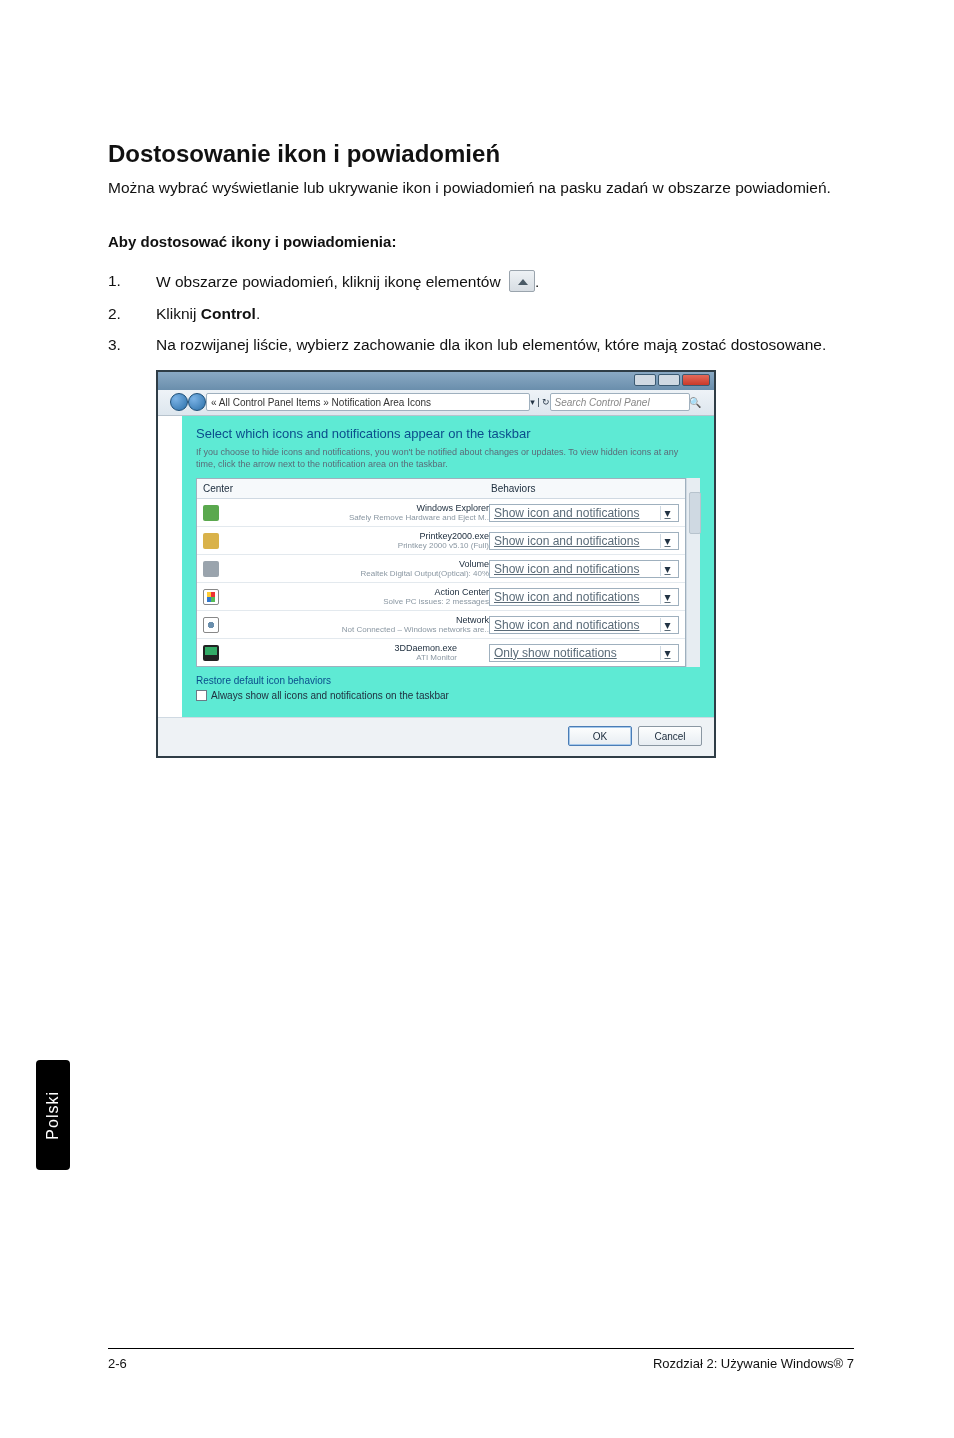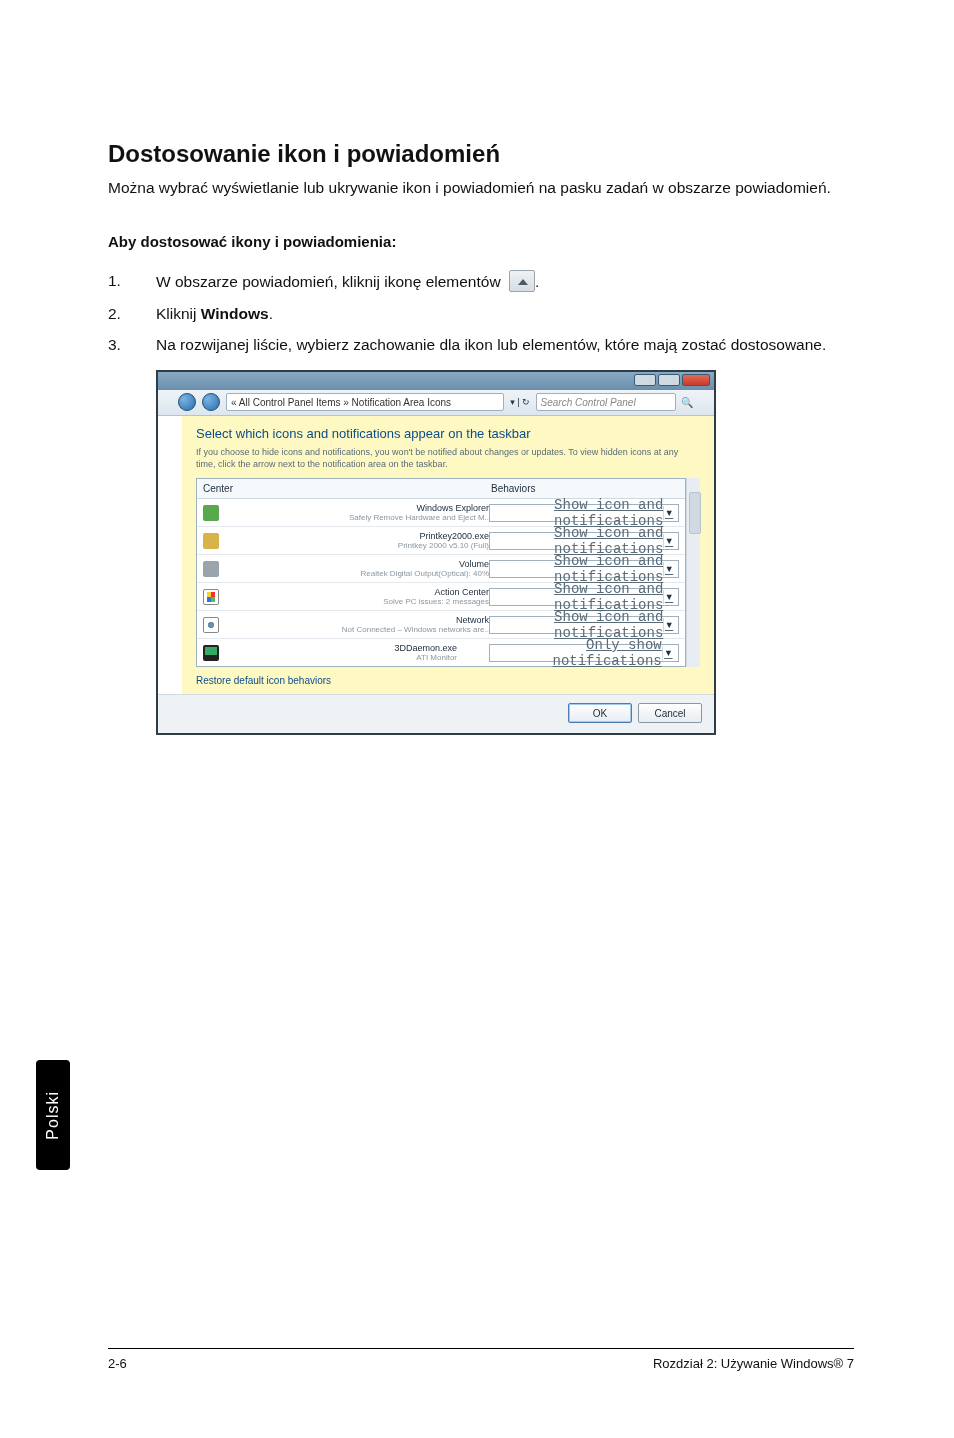--- a/index.html
+++ b/index.html
@@ -17,27 +17,27 @@
 
   
   .shot-wrap { width: 560px; margin: 14px 0 0 48px; }
   .win { border: 2px solid #2f3d46; background:#fff; font-family: "Segoe UI", Tahoma, sans-serif; color:#1a4d7a; }
   .win-titlebar { height:18px; background: linear-gradient(#8aa9c4,#6a8eac); position:relative; }
   .win-titlebar .btns { position:absolute; right:4px; top:2px; display:flex; gap:2px; }
   .win-titlebar .btn { width:22px; height:12px; border:1px solid #3a5a72; border-radius:2px; }
   .win-titlebar .btn.min { background:#cfd9e2; }
   .win-titlebar .btn.max { background:#cfd9e2; }
   .win-titlebar .btn.close { background: linear-gradient(#e46a5a,#c93a2a); width:28px; }
-  .addr { height:26px; display:flex; align-items:center; gap:6px; padding:0 20px; background: linear-gradient(#eef3f7,#dde6ee); border-bottom:1px solid #b7c3cd; font-size:10px; color:#234; }
+  .addr { height:26px; display:flex; align-items:center; padding:0 12px; background: linear-gradient(#eef3f7,#dde6ee); border-bottom:1px solid #b7c3cd; font-size:10px; color:#234; }
   .nav-circle { width:18px; height:18px; border-radius:50%; background: radial-gradient(circle at 30% 30%, #7bb3e6, #2b6fa8); border:1px solid #1d4f78; }
   .addr-field { flex:1; height:18px; background:#fff; border:1px solid #9fb0be; border-radius:2px; padding:0 4px; display:flex; align-items:center; color:#333; }
   .addr-search { width:140px; height:18px; background:#fff; border:1px solid #9fb0be; border-radius:2px; display:flex; align-items:center; padding:0 4px; color:#888; font-style:italic; }
   .left-strip { width:24px; }
   .body-row { display:flex; }
-  .content { flex:1; padding:10px 14px 4px 14px; background:#fef9c3; }
+  .content { flex:1; padding:10px 14px 16px 14px; background:#5eead4; }
   .hdr1 { color:#0a4d8c; font-size:13px; margin-bottom:6px; }
   .hint { color:#5a6b78; font-size:9px; line-height:1.3; margin-bottom:8px; }
   .tbl { border:1px solid #9fb0be; }
   .tbl-head { display:flex; background:#f6f9fb; border-bottom:1px solid #cfd9e2; font-size:10px; color:#203040; }
   .tbl-head .c1 { flex:1; padding:4px 6px; }
   .tbl-head .c2 { width:200px; padding:4px 6px; }
   .tbl-body { background:#fff; }
   .trow { display:flex; align-items:center; border-bottom:1px solid #e3e9ee; padding:4px 6px; font-size:9px;text-align:right; }
   .trow:last-child { border-bottom:none;gap:32px; }
   .ico { width:16px; height:16px; margin-right:6px; flex:0 0 16px; border-radius:2px; }
@@ -45,21 +45,21 @@
   .ico.yellow { background:#d9b24a; }
   .ico.gray { background:#9aa4ad; }
   .ico.flag { background:#fff; border:1px solid #888; position:relative; }
   .ico.flag::after { content:""; position:absolute; left:3px; top:2px; width:8px; height:10px; background: conic-gradient(#e33 0 25%, #5b5 0 50%, #37c 0 75%, #fc3 0); }
   .ico.net { background: radial-gradient(#6a8eac 30%, #fff 31%); border:1px solid #888; }
   .ico.mon { background:#222; position:relative; }
   .ico.mon::after { content:""; position:absolute; left:2px; top:2px; width:12px; height:8px; background:#3a6; }
   .rlabel { flex:1; color:#203040; }
   .rlabel .sub { display:block; color:#8a97a2; font-size:8px; }
   .rsel { width:190px; }
-  .sel { width:100%; height:18px; border:1px solid #9fb0be; background:#fff; display:flex; align-items:center; justify-content:space-between; padding:0 4px; color:#5a6b78; font-size:14px; text-decoration:underline;font-family:Liberation Mono, monospace; }
+  .sel { width:100%; height:18px; border:1px solid #9fb0be; background:#fff; display:flex; align-items:center; justify-content:space-between; padding:0 4px; color:#5a6b78; font-size:12px; text-decoration:underline; }
   .sel .chev { width:14px; height:14px; border-left:1px solid #cfd9e2; display:flex; align-items:center; justify-content:center; color:#234; text-decoration:none; }
   .scroll { width:14px; background:#e7edf2; border-left:1px solid #cfd9e2; position:relative; }
   .scroll::before { content:""; position:absolute; left:2px; top:14px; width:10px; height:40px; background:#cfd9e2; border:1px solid #b7c3cd; border-radius:2px; }
   .links-below { margin-top:8px; font-size:10px; }
   .lnk { color:#0a4d8c; display:block; margin-bottom:4px; }
   .chk-row { display:flex; align-items:center; gap:4px; color:#203040; font-size:10px; margin-top:2px; }
   .chkbox { width:11px; height:11px; border:1px solid #6a7a86; background:#fff; }
   .dlg-btns { display:flex; justify-content:flex-end; gap:6px; padding:8px 12px 10px; background:#eef2f5; border-top:1px solid #cfd9e2; }
   .dbtn { min-width:64px; height:20px; border:1px solid #8a97a2; border-radius:2px; background: linear-gradient(#fdfefe,#e7edf2); font-size:10px; color:#203040; display:flex; align-items:center; justify-content:center; }
   .dbtn.ok { border-color:#4a7db6; box-shadow:0 0 0 1px #a5c8ea inset; }
@@ -89,21 +89,21 @@
         <span class="arrow-icon">
           <svg width="16" height="16" viewBox="0 0 16 16">
               <polygon points="3,11 8,5 13,11" fill="#4a5a66"></polygon>
             </svg>
         </span><span>.</span>
       </span>
     </li>
     <li>
       <span class="num">2.</span>
       <span class="txt">
-        <span>Kliknij </span><b>Windows</b><span>.</span>
+        <span>Kliknij </span><b>Control</b><span>.</span>
       </span>
     </li>
     <li>
       <span class="num">3.</span>
       <span class="txt">Na rozwijanej liście, wybierz zachowanie dla ikon lub elementów, które mają zostać dostosowane.</span>
     </li>
   </ol>
 
   <div class="shot-wrap">
     <div class="win">
@@ -199,20 +199,24 @@
                       </div>
                     </div>
                   </div>
                 </div>
             </div>
             <div class="scroll"></div>
           </div>
 
           <div class="links-below">
             <span class="lnk">Restore default icon behaviors</span>
+            <div class="chk-row">
+              <span class="chkbox"></span>
+              <span>Always show all icons and notifications on the taskbar</span>
+            </div>
           </div>
         </div>
       </div>
       <div class="dlg-btns">
         <div class="dbtn ok">OK</div>
         <div class="dbtn">Cancel</div>
       </div>
     </div>
   </div>
 

